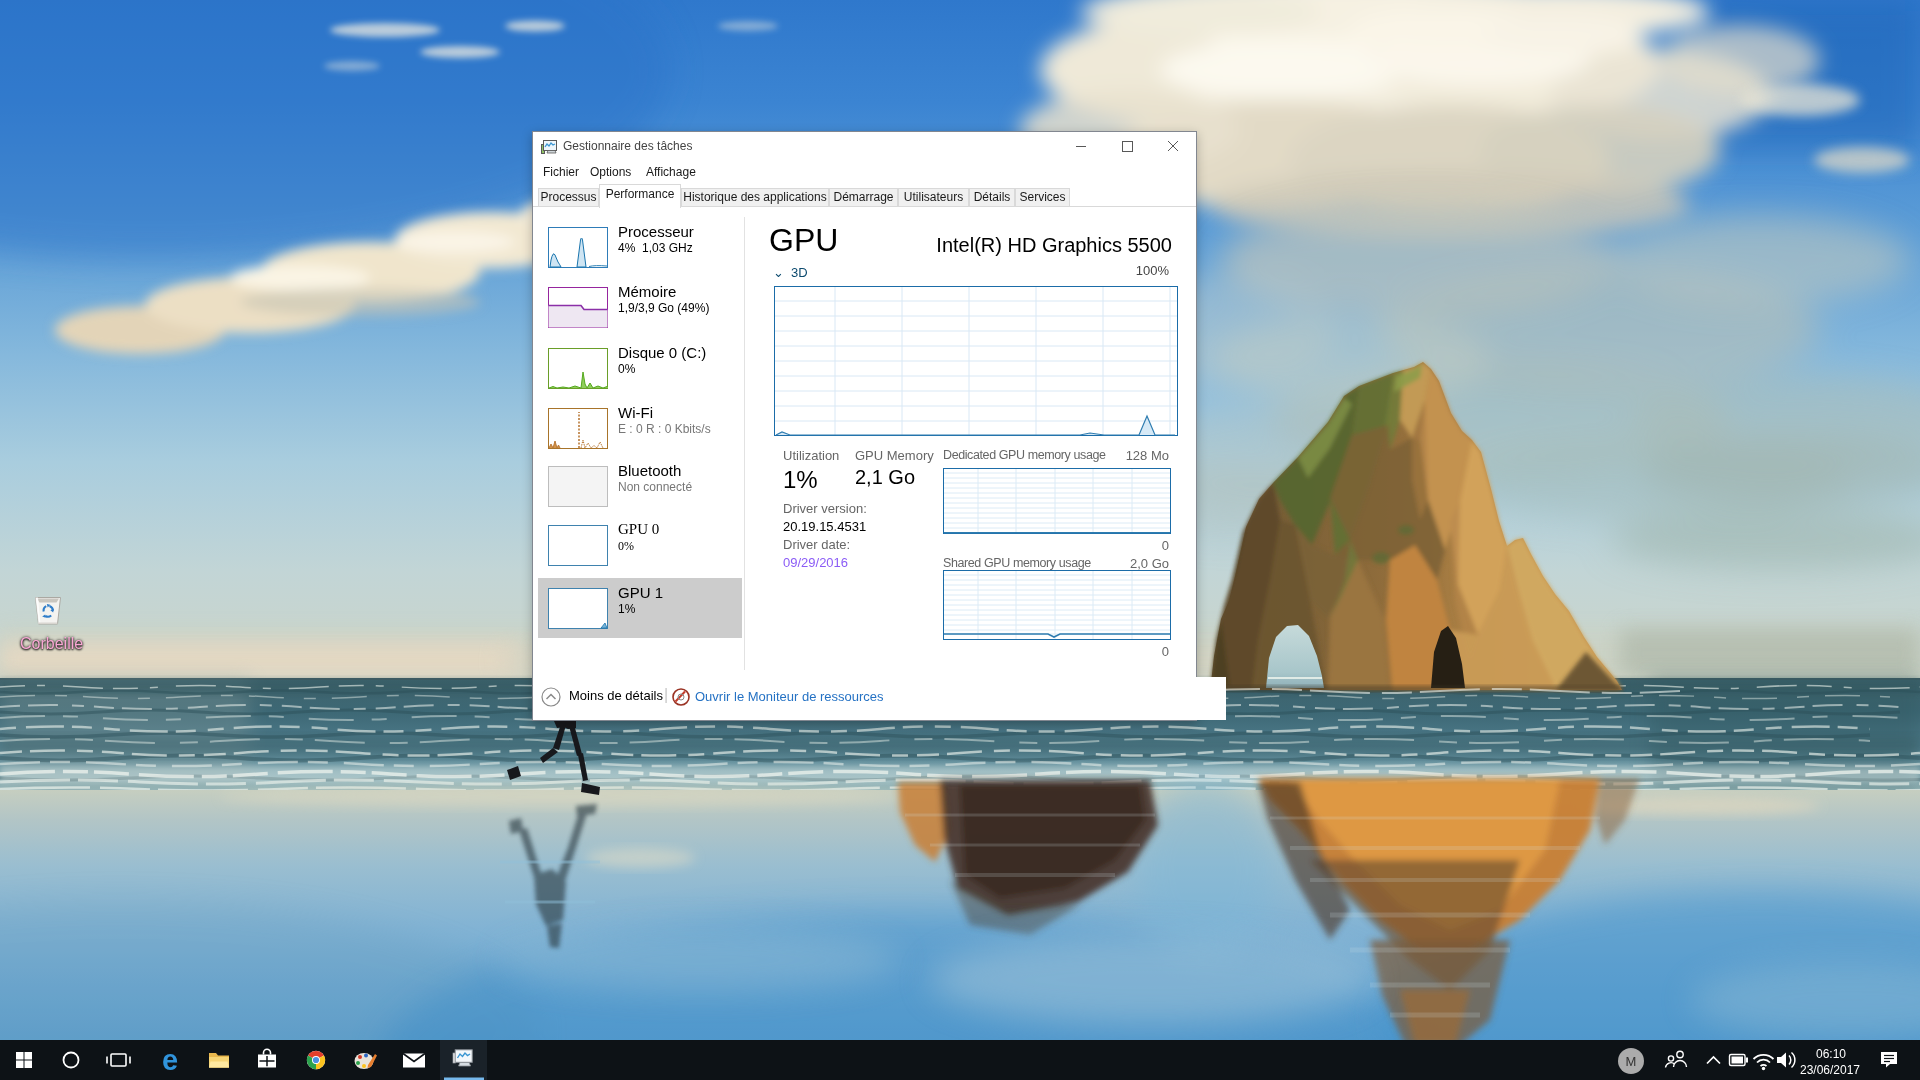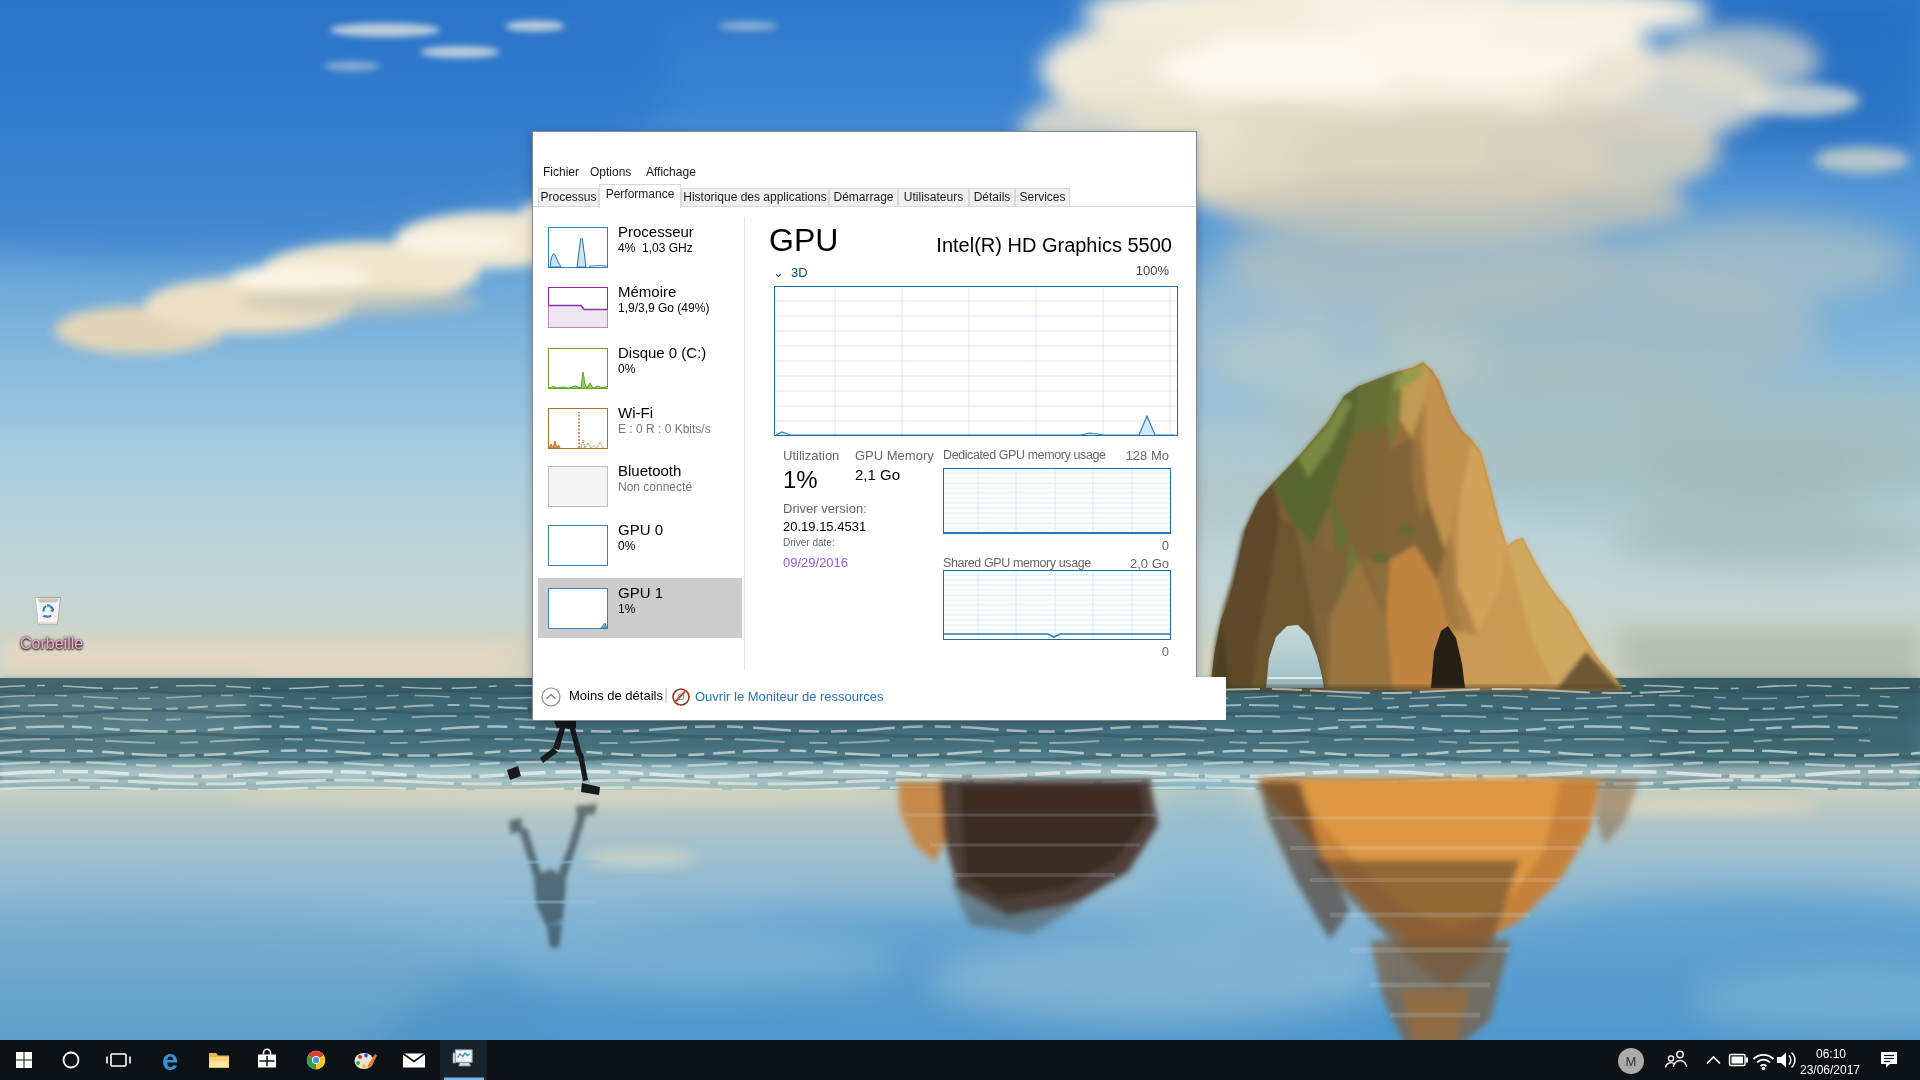--- a/index.html
+++ b/index.html
@@ -295,20 +295,38 @@
  <g fill="#2f7dc9">
   <path d="M14.8,9 l3.5,0.8 -2.6,2.6 Z"></path>
   <path d="M21.8,14 l-0.6,3.6 -2.8,-2.4 Z"></path>
   <path d="M13.6,22.8 l-3.4,-1.2 3,-2.1 Z"></path>
  </g>
 </svg>
 <div class="lbl">Corbeille</div>
 </div>
 
 <div id="tm">
+ <div id="titlebar">
+  <svg id="title-ic" width="16" height="16" viewBox="0 0 16 16">
+   <rect x="0.5" y="5.5" width="3" height="9" fill="#8fc463" stroke="#5a5a5a" stroke-width="1"></rect>
+   <rect x="2.5" y="1.5" width="13" height="10" fill="#eef6fb" stroke="#5a5a5a" stroke-width="1"></rect>
+   <polyline points="4,8 6,5 8,7 10,4 12,6 14,5" fill="none" stroke="#3a96d2" stroke-width="1.3"></polyline>
+   <path d="M7,11.5 h7 l1,2.5 h-9 Z" fill="#cfd6da" stroke="#5a5a5a" stroke-width="0.8"></path>
+  </svg>
+  <span id="title-tx">Gestionnaire des tâches</span>
+  <svg class="wbtn" style="right:92px;" width="46" height="29">
+          <line x1="18" y1="14.5" x2="28" y2="14.5" stroke="#585858" stroke-width="1"></line>
+        </svg>
+  <svg class="wbtn" style="right:46px;" width="46" height="29">
+          <rect x="18.5" y="9.5" width="10" height="10" fill="none" stroke="#585858" stroke-width="1"></rect>
+        </svg>
+  <svg class="wbtn" style="right:0;" width="46" height="29">
+          <path d="M18,9 L28,19 M28,9 L18,19" stroke="#585858" stroke-width="1"></path>
+        </svg>
+ </div>
  <div id="tabrow">
   <div class="tab" style="left:5px;width:61px;">Processus</div>
   <div class="tab act" style="left:66px;width:82px;">Performance</div>
   <div class="tab" style="left:148px;width:148px;">Historique des applications</div>
   <div class="tab" style="left:296px;width:69px;">Démarrage</div>
   <div class="tab" style="left:365px;width:71px;">Utilisateurs</div>
   <div class="tab" style="left:436px;width:46px;">Détails</div>
   <div class="tab" style="left:482px;width:55px;">Services</div>
  </div>
  <div id="menubar">
@@ -356,21 +374,21 @@
    <div class="sname">Wi-Fi</div>
           <div class="ssub gray">E : 0 R : 0 Kbits/s</div>
   </div>
   <div class="srow" style="top:324px;">
    <svg class="sbox" width="60" height="41" viewBox="0 0 60 41">
             <rect x="0.5" y="0.5" width="59" height="40" fill="#f4f4f4" stroke="#bdbdbd"></rect>
           </svg>
    <div class="sname">Bluetooth</div>
           <div class="ssub gray">Non connecté</div>
   </div>
-  <div class="srow" style="top:383px;">
+  <div class="srow" style="top:383px;font-family:Liberation Serif, serif;">
    <svg class="sbox" width="60" height="41" viewBox="0 0 60 41">
             <rect x="0.5" y="0.5" width="59" height="40" fill="#fff" stroke="#3f82ae"></rect>
           </svg>
    <div class="sname">GPU 0</div>
           <div class="ssub">0%</div>
   </div>
   <div class="srow sel" style="top:446px;height:60px;">
    <svg class="sbox" width="60" height="41" viewBox="0 0 60 41">
             <rect x="0.5" y="0.5" width="59" height="40" fill="#fff" stroke="#3f82ae"></rect>
             <path d="M53,40 l4,-5 2,5 Z" fill="#78b4d8" stroke="#1974ad" stroke-width="0.8"></path>
@@ -403,24 +421,24 @@
             <line x1="1" y1="90" x2="403" y2="90"></line>
             <line x1="1" y1="105" x2="403" y2="105"></line>
             <line x1="1" y1="120" x2="403" y2="120"></line>
             <line x1="1" y1="135" x2="403" y2="135"></line>
    </g>
    <path d="M2,149 l6,-3 8,3 h290 l10,-2 14,2 h35 l8,-19 8,19 h20" fill="#d6e9f6" stroke="#2e7cb0" stroke-width="1.2"></path>
   </svg>
   <div class="abs gray" style="left:250px;top:316px;font-size:13px;">Utilization</div>
   <div class="abs" style="left:250px;top:334px;font-size:24px;color:#000;">1%</div>
   <div class="abs gray" style="left:322px;top:316px;font-size:13px;">GPU Memory</div>
-  <div class="abs" style="left:322px;top:334px;font-size:15px;color:#000;">2,1 Go</div>
+  <div class="abs" style="left:322px;top:334px;font-size:20px;color:#000;">2,1 Go</div>
   <div class="abs gray" style="left:250px;top:369px;font-size:13px;">Driver version:</div>
   <div class="abs" style="left:250px;top:387px;font-size:13px;color:#000;">20.19.15.4531</div>
-  <div class="abs gray" style="left:250px;top:405px;font-size:10px;">Driver date:</div>
+  <div class="abs gray" style="left:250px;top:405px;font-size:13px;">Driver date:</div>
   <div class="abs" style="left:250px;top:423px;font-size:13px;color:#8b5cf6;">09/29/2016</div>
   <div class="abs gray" style="left:410px;top:316px;font-size:12.5px;letter-spacing:-0.4px;">Dedicated GPU memory usage</div>
   <div class="abs gray" style="left:0;right:27px;top:316px;font-size:13px;text-align:right;">128 Mo</div>
   <svg class="abs" style="left:410px;top:336px;" width="228" height="66" viewBox="0 0 228 66">
    <rect x="0.5" y="0.5" width="227" height="65" fill="#fff" stroke="#1b6ca8"></rect>
    <g stroke="#dcebf6" stroke-width="1">
     <line x1="35" y1="1" x2="35" y2="65"></line>
             <line x1="73" y1="1" x2="73" y2="65"></line>
             <line x1="112" y1="1" x2="112" y2="65"></line>
             <line x1="150" y1="1" x2="150" y2="65"></line>

